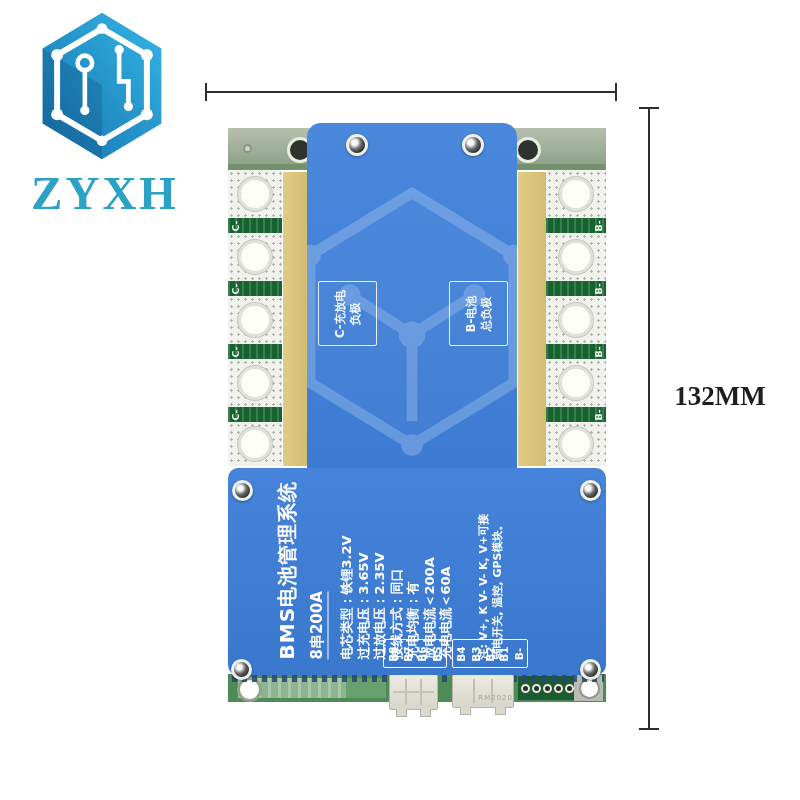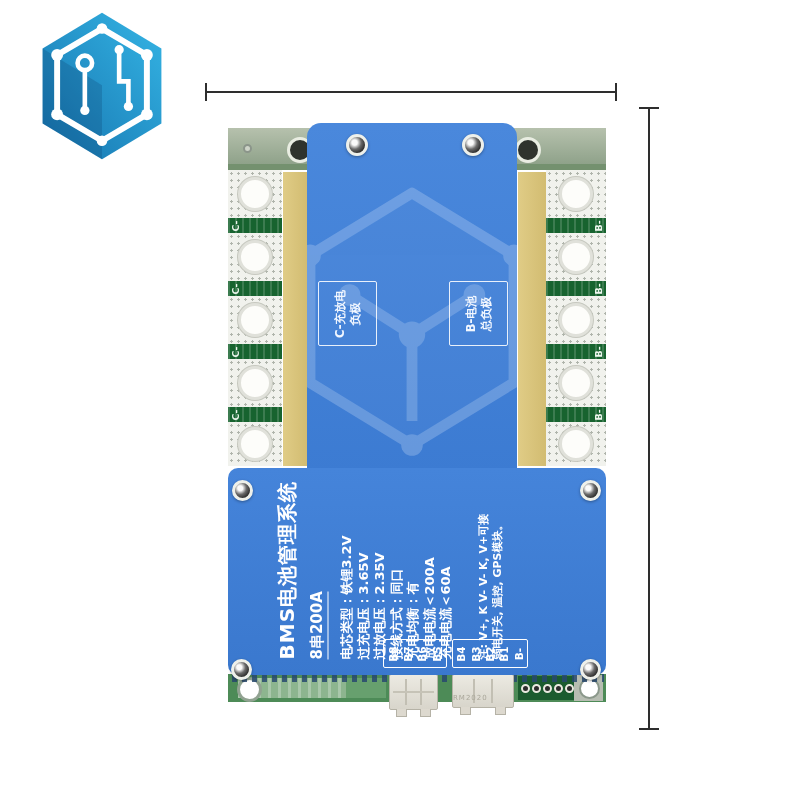--- a/index.html
+++ b/index.html
@@ -90,21 +90,21 @@
   .padrow .p.sq{border-radius:1px;}
   .graysq{left:346px;top:1px;width:29px;height:26px;background:#b7bdb2;}
   .cornerhole{border-radius:50%;background:#ffffff;box-sizing:content-box;}
 
   .jst{background:linear-gradient(#eceae2,#d8d5cb);border:1px solid #b5b2a6;
     border-radius:2px;box-sizing:border-box;}
   .jst .slot{position:absolute;top:4px;bottom:4px;width:2px;background:#c2bfb3;}
   .jst .midline{position:absolute;left:3px;right:3px;top:16px;height:2px;background:#c6c3b7;}
   .jst .tab{position:absolute;bottom:-8px;width:11px;height:8px;background:#ddd9cf;
     border:1px solid #b5b2a6;border-top:none;box-sizing:border-box;}
-  .jst-mark{position:absolute;left:0;right:0;top:19px;text-align:left;
+  .jst-mark{position:absolute;left:0;right:0;top:19px;text-align:right;
     font-size:7px;letter-spacing:1px;color:#aaa79a;}
 </style>
 </head>
 <body>
 
 <div id="stage">
 
   <svg class="abs" style="left:36px;top:10px;width:132px;height:152px;" viewBox="0 0 100 115">
     <defs>
       <linearGradient id="lg" x1="0" y1="1" x2="1" y2="0">
@@ -121,25 +121,27 @@
       <circle cx="84" cy="79" r="4.5" fill="#fff"></circle>
     <circle cx="50" cy="14" r="4" fill="#fff"></circle>
       <circle cx="50" cy="99" r="4" fill="#fff"></circle>
     <circle cx="37" cy="40" r="5.5" fill="none" stroke="#fff" stroke-width="3.5"></circle>
     <path d="M37,46 V74" fill="none" stroke="#fff" stroke-width="3.5"></path>
     <circle cx="37" cy="76" r="3.5" fill="#fff"></circle>
     <circle cx="63" cy="30" r="3.5" fill="#fff"></circle>
     <path d="M63,30 V54 H70 V72" fill="none" stroke="#fff" stroke-width="3.5"></path>
     <circle cx="70" cy="73" r="3.5" fill="#fff"></circle>
   </svg>
+  <div class="abs brand-text">ZYXH</div>
 
   <div class="abs dimline" style="left:205px;top:91px;width:412px;height:2px;"></div>
   <div class="abs dimline" style="left:205px;top:83px;width:2px;height:18px;"></div>
   <div class="abs dimline" style="left:615px;top:83px;width:2px;height:18px;"></div>
 
+  <div class="abs dim-v-label">132MM</div>
   <div class="abs dimline" style="left:648px;top:107px;width:2px;height:623px;"></div>
   <div class="abs dimline" style="left:639px;top:107px;width:20px;height:2px;"></div>
   <div class="abs dimline" style="left:639px;top:728px;width:20px;height:2px;"></div>
 
   <div class="abs top-bar"></div>
   <div class="abs tp-dot"></div>
   <div class="abs bar-hole" style="left:287px;top:137px;"></div>
   <div class="abs bar-hole" style="left:515px;top:137px;"></div>
 
   <div class="abs pads-col" style="left:228px;">

